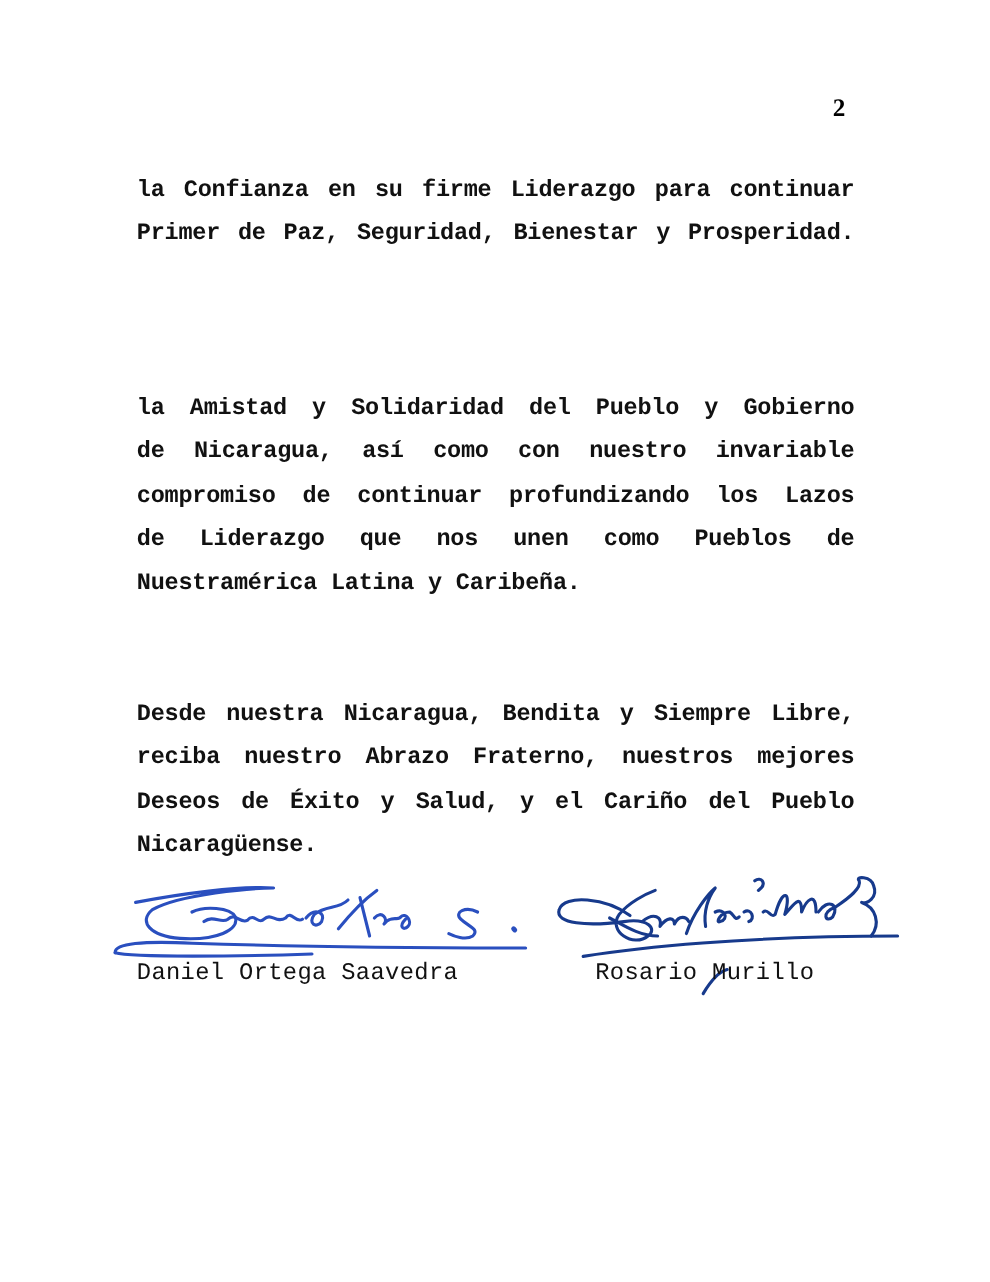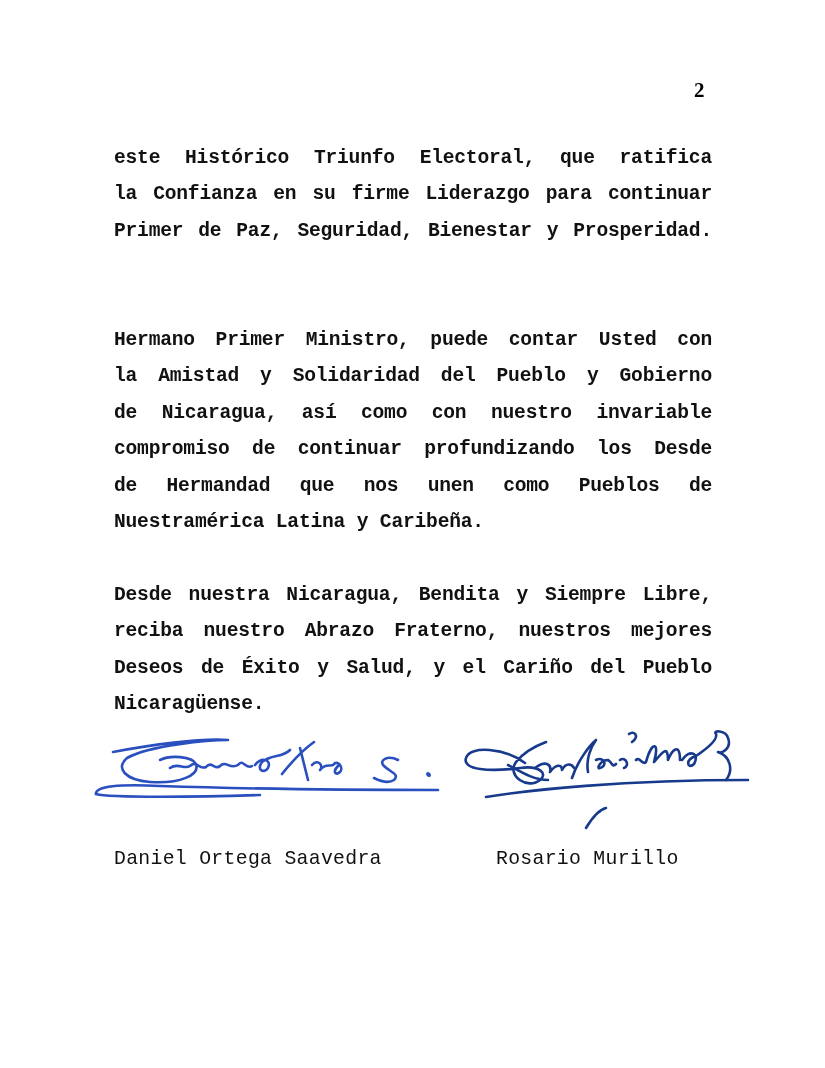--- a/index.html
+++ b/index.html
@@ -54,44 +54,41 @@
       overflow: visible;
     }
     .sig-name {
       position: absolute;
       font-family: "Liberation Mono", "DejaVu Sans Mono", monospace;
       font-weight: normal;
       font-size: 19.8px;
       color: #111;
       white-space: nowrap;
       letter-spacing: 0.3px;
-      margin-top: 48px;
     }
     #sig-ortega-name { left: 114px; top: 800px; }
     #sig-murillo-name { left: 496px; top: 800px; font-family: Liberation Mono, monospace; }
   </style>
 </head>
 <body>
 
 <div>
 
   <div class="page-number">2</div>
 
   <div class="body-text para" id="para-1">
-    <span class="line">este Histórico Triunfo Electoral, que ratifica</span>
     <span class="line">la Confianza en su firme Liderazgo para continuar</span>
     <span class="line">Primer de Paz, Seguridad, Bienestar y Prosperidad.</span>
   </div>
 
   <div class="body-text para" id="para-2">
-    <span class="line">Hermano Primer Ministro, puede contar Usted con</span>
     <span class="line">la Amistad y Solidaridad del Pueblo y Gobierno</span>
     <span class="line">de Nicaragua, así como con nuestro invariable</span>
-    <span class="line">compromiso de continuar profundizando los Desde</span>
-    <span class="line">de Hermandad que nos unen como Pueblos de</span>
+    <span class="line">compromiso de continuar profundizando los Lazos</span>
+    <span class="line">de Liderazgo que nos unen como Pueblos de</span>
     <span class="line last">Nuestramérica Latina y Caribeña.</span>
   </div>
 
   <div class="body-text para" id="para-3">
     <span class="line">Desde nuestra Nicaragua, Bendita y Siempre Libre,</span>
     <span class="line">reciba nuestro Abrazo Fraterno, nuestros mejores</span>
     <span class="line">Deseos de Éxito y Salud, y el Cariño del Pueblo</span>
     <span class="line last">Nicaragüense.</span>
   </div>
 

